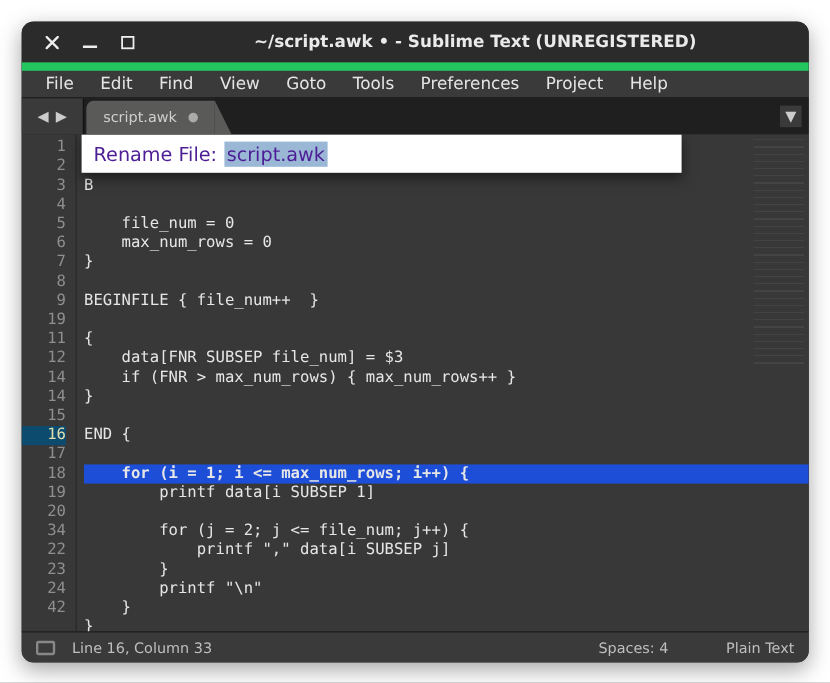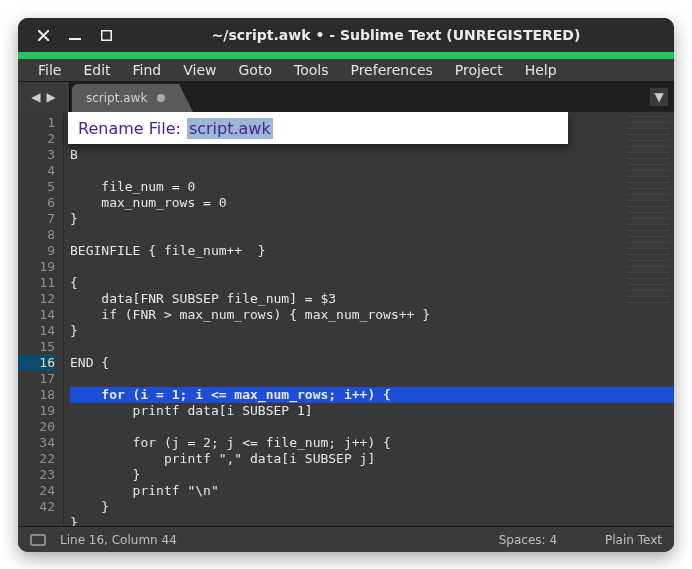--- a/index.html
+++ b/index.html
@@ -282,20 +282,20 @@
     </div>
 
     <div class="rename-overlay">
       <span>Rename File:</span>
       <span class="selected">script.awk</span>
     </div>
   </div>
 
   <div class="statusbar">
     <span class="status-icon"></span>
-    <span>Line 16, Column 44</span>
+    <span>Line 16, Column 33</span>
     <span class="spacer"></span>
     <span>Spaces: 4</span>
     <span style="width:20px"></span>
     <span>Plain Text</span>
   </div>
 
 </div>
 
 </body></html>

